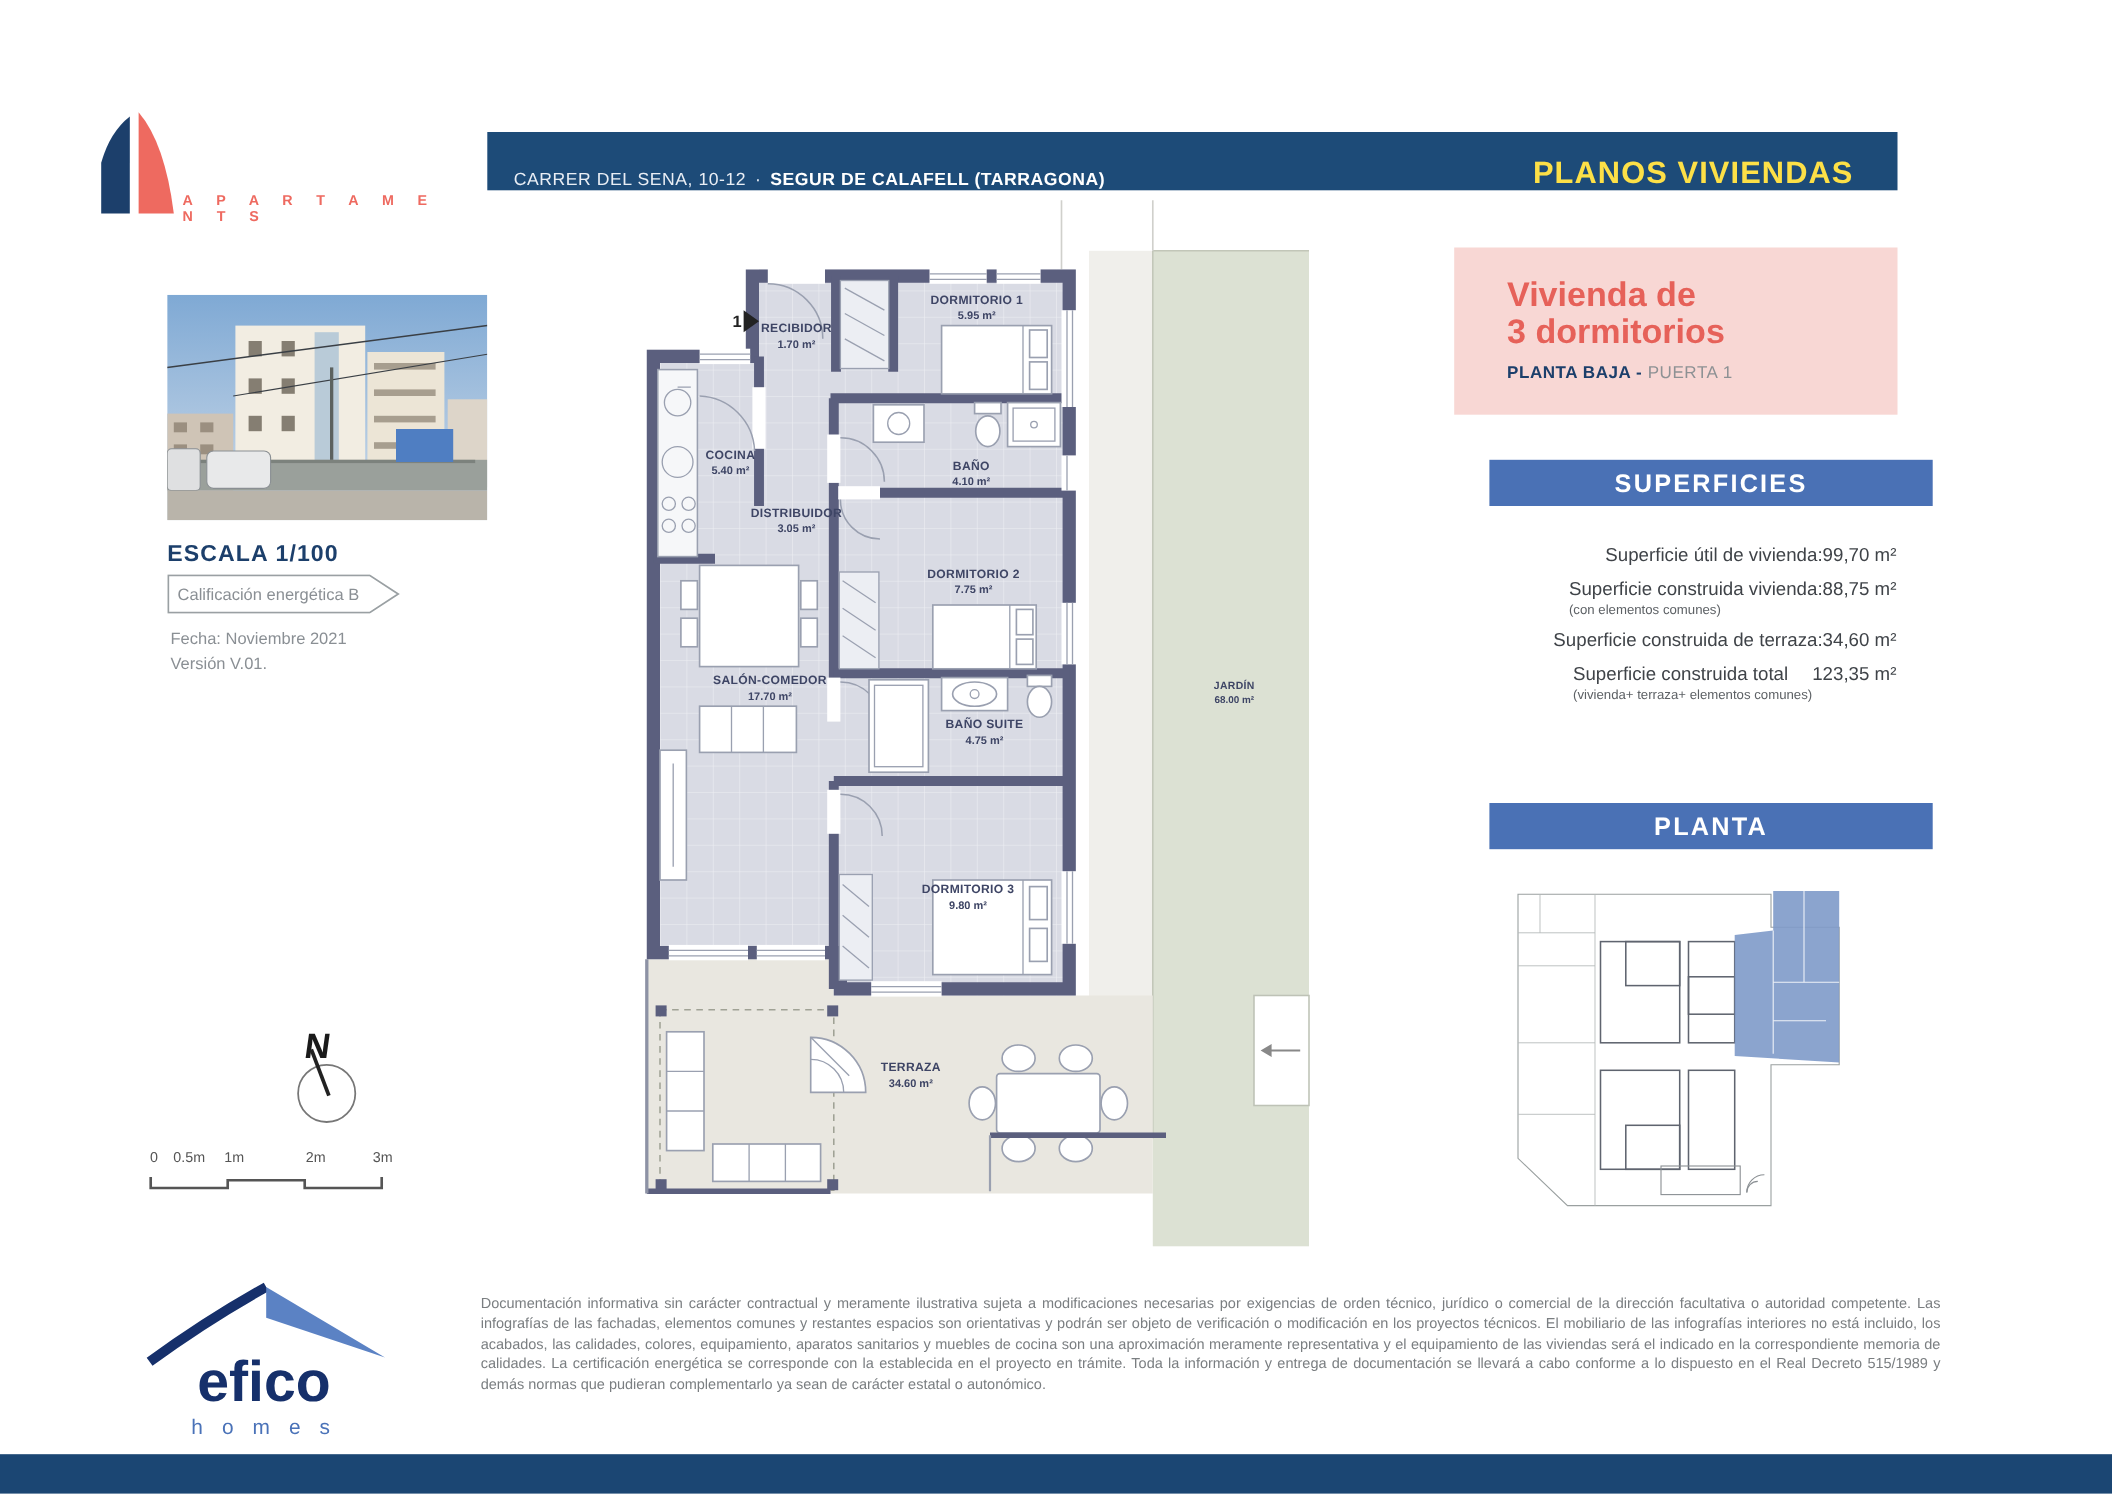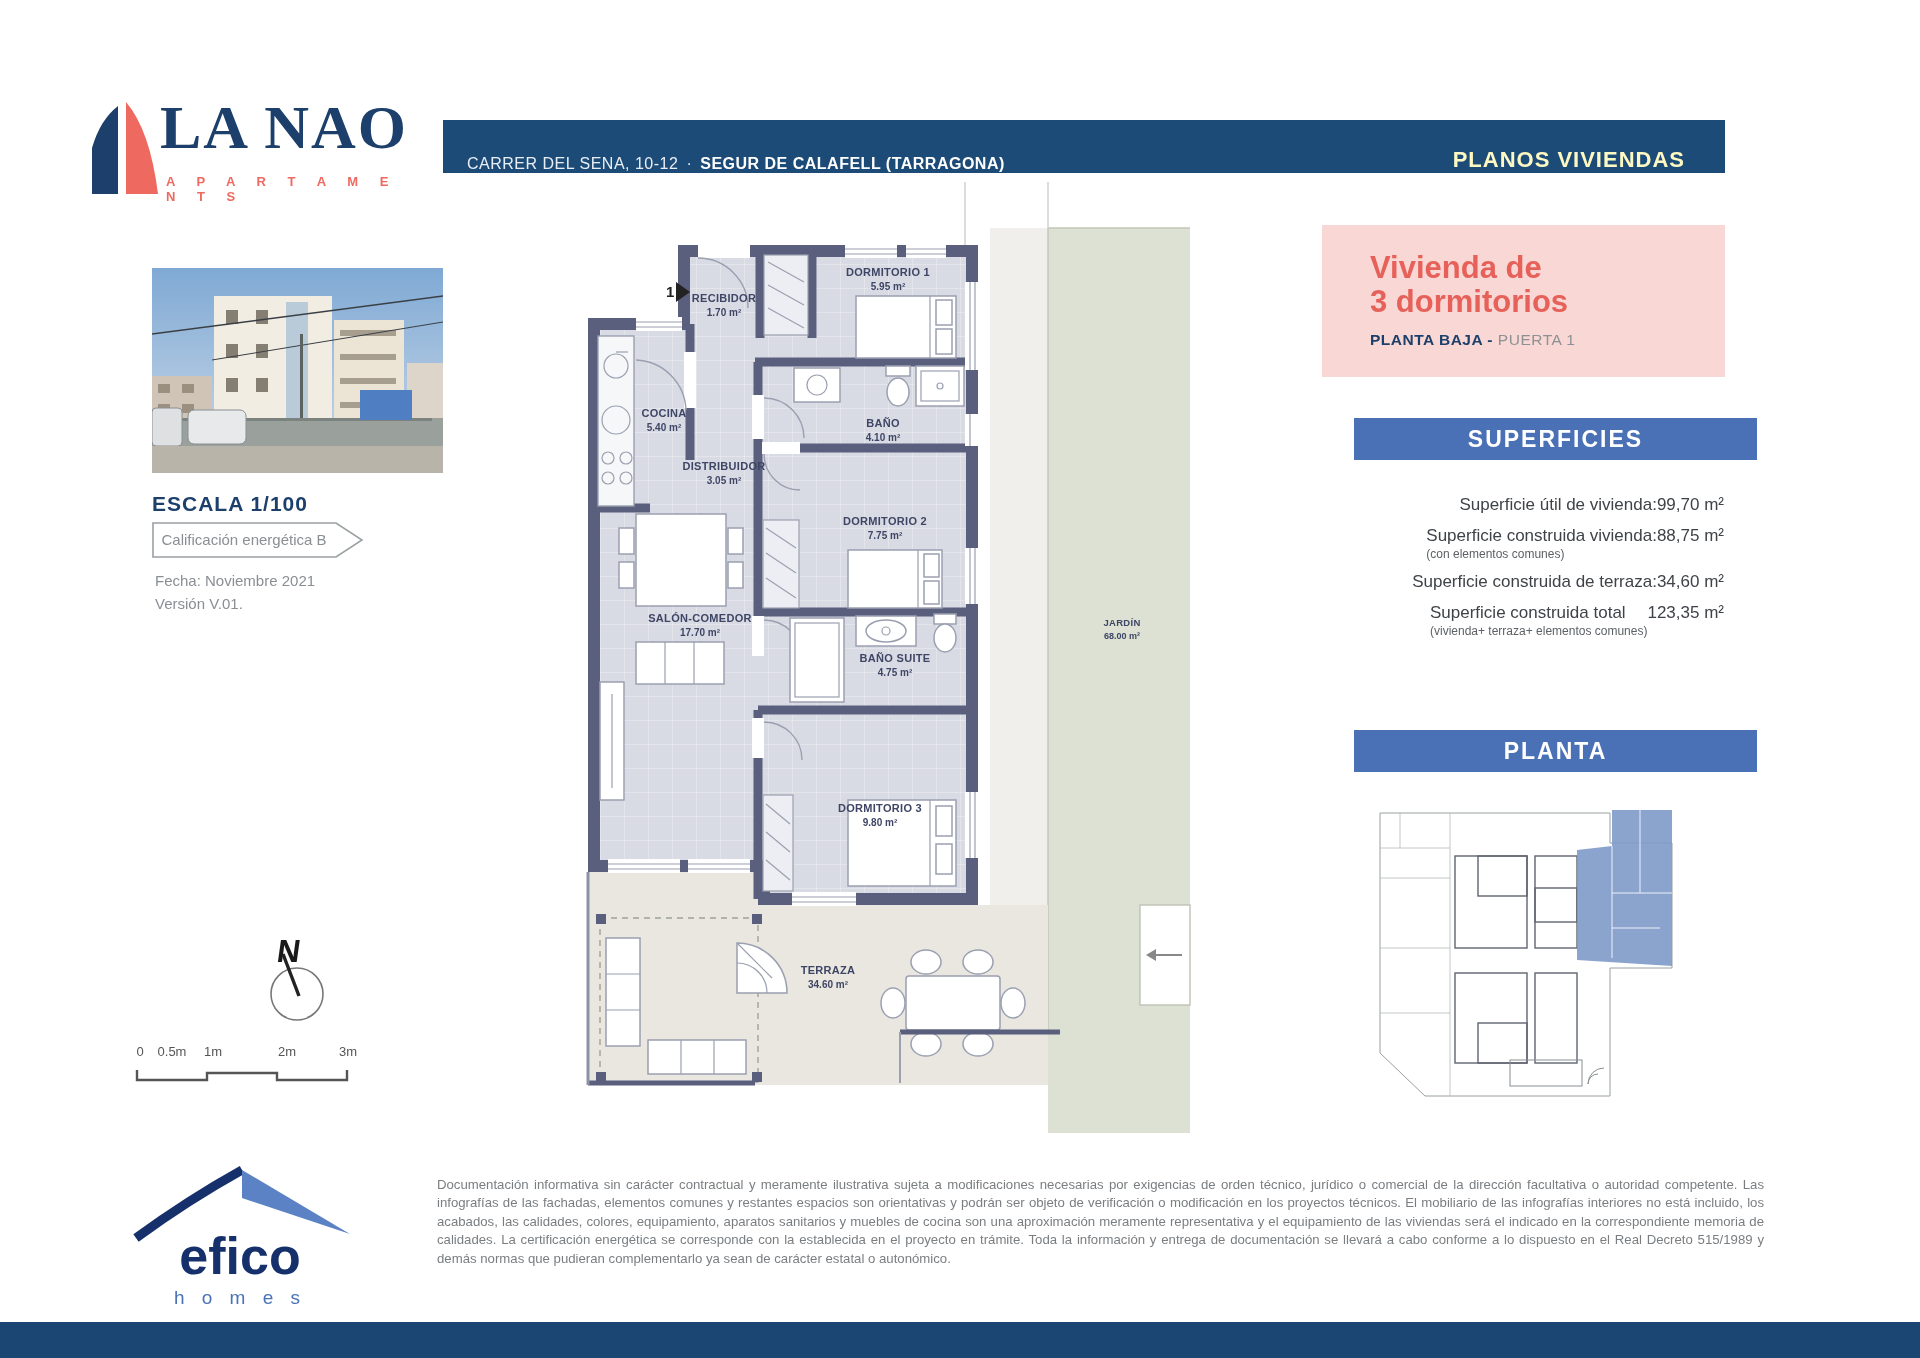--- a/index.html
+++ b/index.html
@@ -20,21 +20,21 @@
     color:#ee6a60;font-weight:bold;
   }
   .header-bar{
     left:443px;top:120px;width:1282px;height:53px;background:#1d4b78;
     display:flex;align-items:flex-end;justify-content:space-between;
     padding:0 40px 0 24px;box-sizing:border-box;
   }
   .addr{color:#e9eef5;font-size:16px;letter-spacing:.5px;}
   .addr b{color:#ffffff;}
   .addr .dot{margin:0 8px;}
-  .header-right{color:#fef9c3;font-size:22px;font-weight:bold;letter-spacing:1px;}
+  .header-right{color:#fde047;font-size:28px;font-weight:bold;letter-spacing:1px;}
 
   
   .photo{left:152px;top:268px;width:291px;height:205px;}
   .escala{left:152px;top:492px;font-size:21px;font-weight:bold;color:#1c3f6b;letter-spacing:1px;}
   .etag{left:152px;top:522px;width:212px;height:36px;}
   .etag text{font-size:15px;fill:#8a8f94;}
   .fecha{left:155px;top:570px;font-size:15px;color:#8a8f94;line-height:1.5;}
   .compass{left:250px;top:932px;width:95px;height:95px;}
   .scalebar{left:100px;top:1040px;width:280px;height:60px;}
   .scalebar text{font-size:13px;fill:#555;}
@@ -82,21 +82,20 @@
   .footer-bar{left:0;bottom:0;width:1920px;height:36px;background:#1b4673;}
 </style>
 </head>
 <body>
 
 <div class="abs logo-wrap">
   <svg width="340" height="110" viewBox="0 0 340 110">
     <path d="M4 98 L4 52 Q12 24 30 10 L30 98 Z" fill="#1c3f6b"></path>
     <path d="M38 98 L38 6 Q62 34 70 98 Z" fill="#ee6a60"></path>
   </svg>
-  <div class="logo-name">LA NAO</div>
   <div class="logo-sub">A P A R T A M E N T S</div>
 </div>
 
 <div class="abs header-bar">
   <div class="addr">
     <span>CARRER DEL SENA, 10-12</span><span class="dot">·</span><b>SEGUR DE CALAFELL (TARRAGONA)</b>
   </div>
   <div class="header-right">PLANOS VIVIENDAS</div>
 </div>
 

